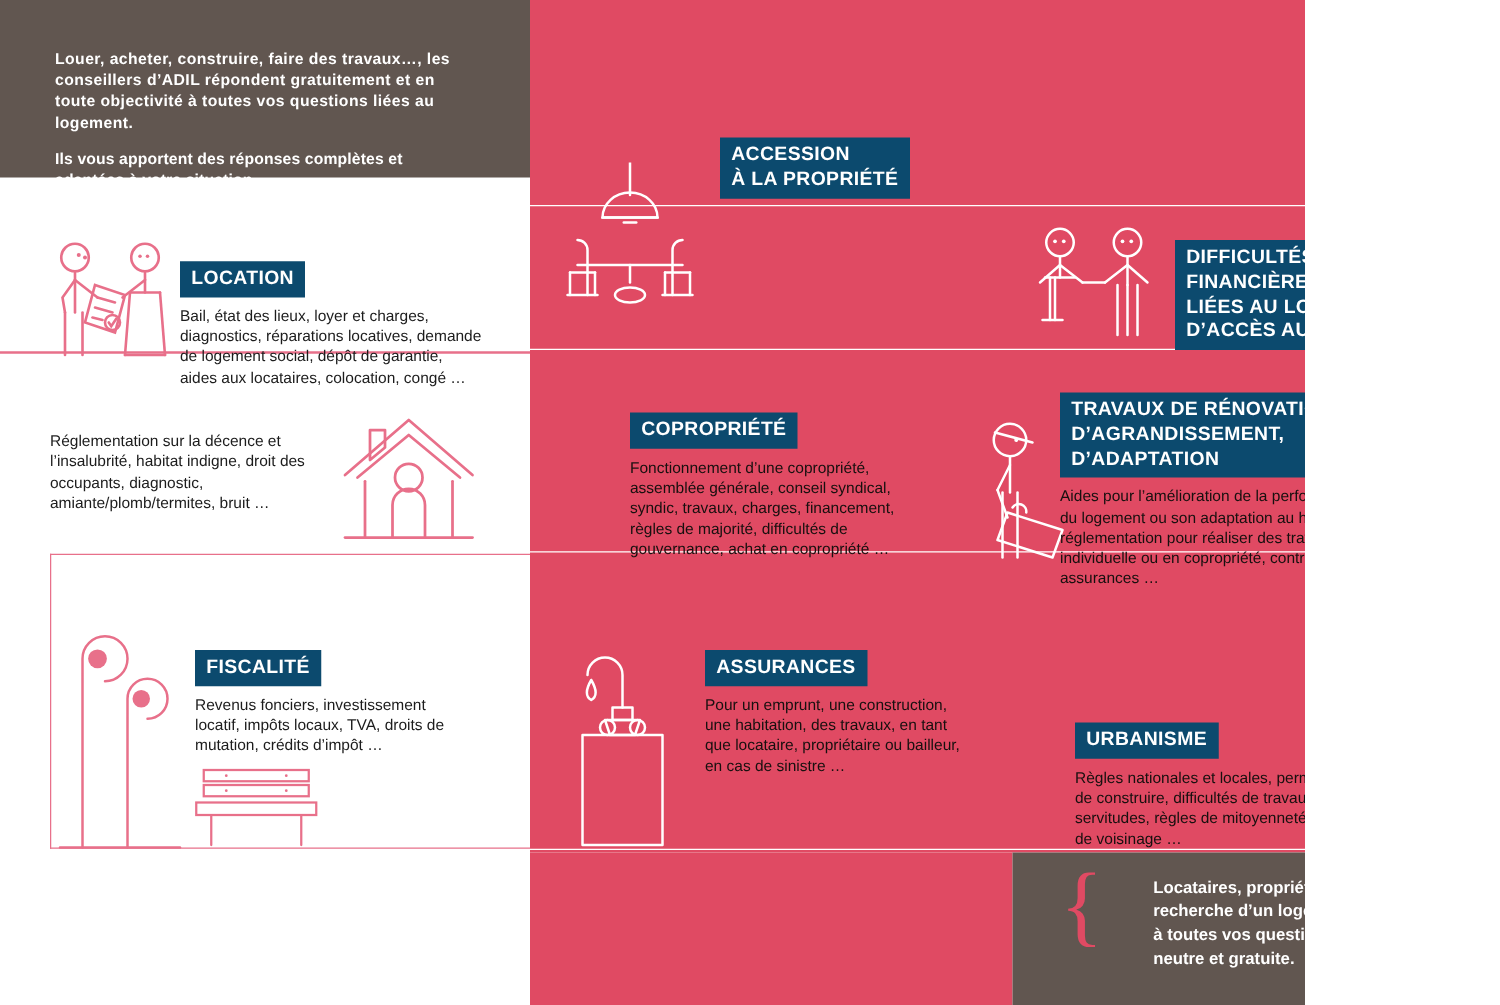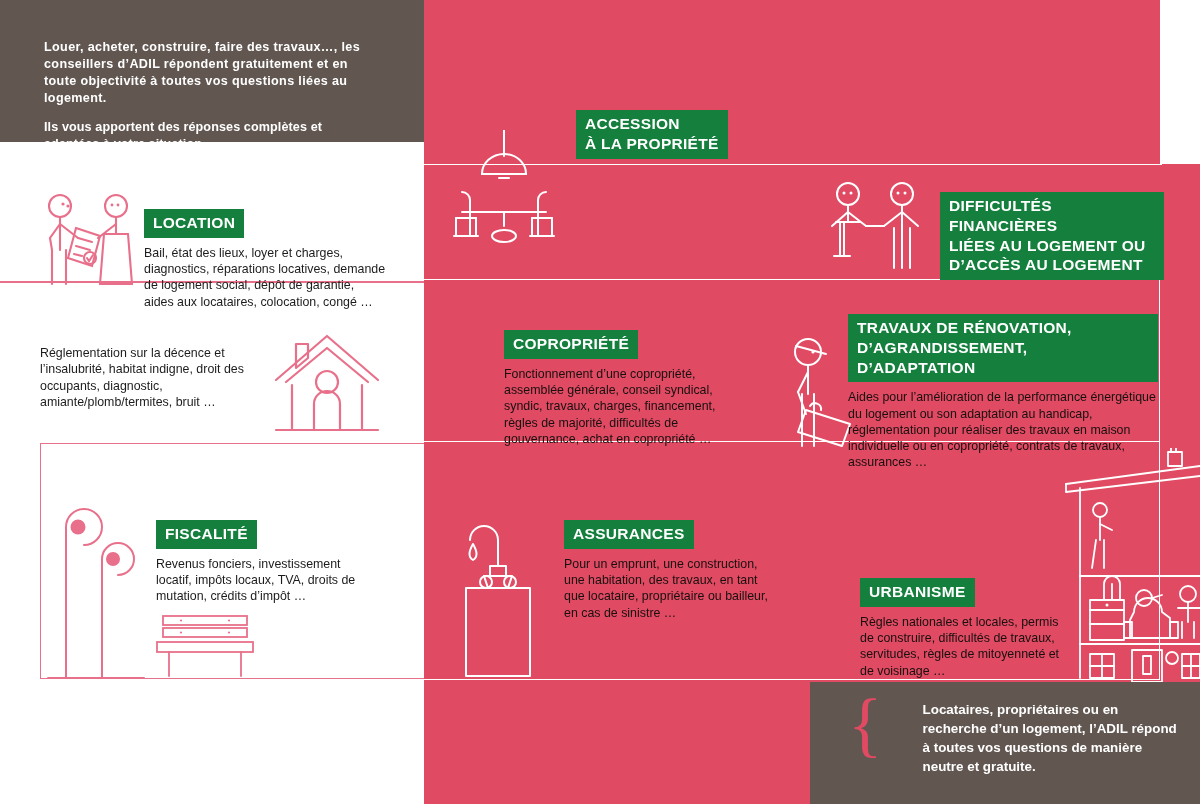--- a/index.html
+++ b/index.html
@@ -5,21 +5,21 @@
   html, body {
     margin: 0;
     padding: 0;
     background: #ffffff;
   }
   body {
     font-family: "Liberation Sans", sans-serif;
   }
   #poster {
     position: relative;
-    width: 1200px;
+    width: 1044px;
     height: 804px;
     overflow: hidden;
     background: #ffffff;
   }
 
   
   .bg { position: absolute; }
 
   .bg-top-brown   { left: 0;    top: 0;   width: 424px; height: 142px; background: #615650; }
   .bg-pink-main   { left: 424px; top: 0;  width: 776px; height: 682px; background: #e04a63; }
@@ -36,21 +36,21 @@
     position: absolute;
     border: 1px solid #e8708a;
     box-sizing: border-box;
   }
 
   
   .card { position: absolute; }
 
   .card-title {
     display: inline-block;
-    background: #15803d;
+    background: #0c4a6e;
     color: #ffffff;
     font-weight: bold;
     font-size: 15.5px;
     letter-spacing: 0.3px;
     line-height: 1.28;
     padding: 4px 9px 5px 9px;
     margin: 0 0 7px 0;
     white-space: pre-line;
   }
   .card-body {

